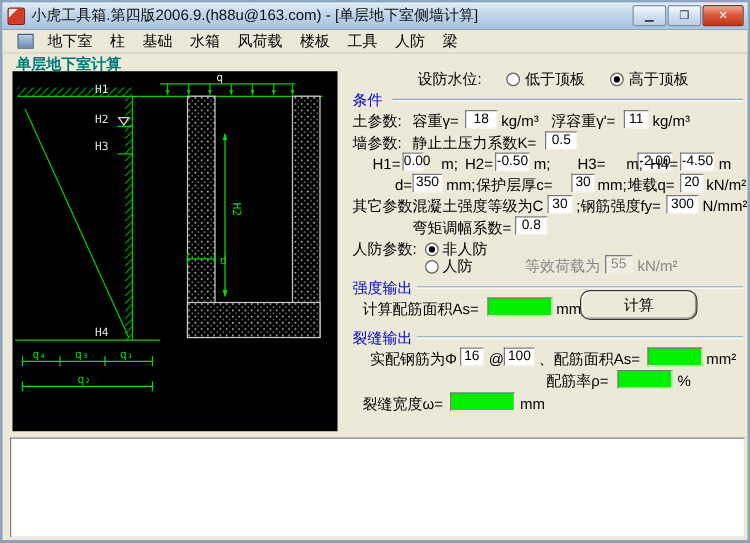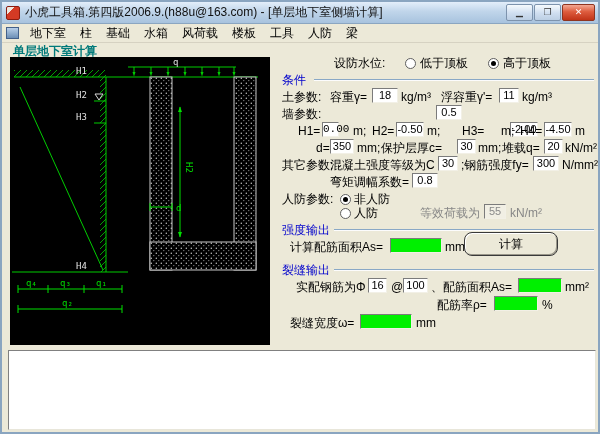--- a/index.html
+++ b/index.html
@@ -19,21 +19,21 @@
     background:linear-gradient(135deg,#f0e8e0 0 30%,#d43a24 30% 100%);flex:0 0 auto;}
   .title-text{font-size:12px;color:#111;margin-left:5px;white-space:nowrap;overflow:hidden;}
   .win-buttons{position:absolute;right:3px;top:2px;display:flex;}
   .win-btn{width:27px;height:17px;margin-left:1px;border:1px solid #7d93ad;border-radius:2px;
     background:linear-gradient(#f6fafd,#cfdef0 55%,#bccfe4);display:flex;align-items:center;justify-content:center;
     font-size:9px;color:#333;line-height:1;}
   .win-btn.close{width:33px;background:linear-gradient(#f3a893,#dd5c3e 45%,#c03418);color:#fff;border-color:#8e3420;}
   
   .menubar{
     position:absolute;left:0;top:22px;right:0;height:19px;background:#ece9d8;
-    border-bottom:1px solid #d6d2c2;display:flex;align-items:center;font-size:12px;padding-left:2px;
+    border-bottom:1px solid #d6d2c2;display:flex;align-items:center;font-size:12px;padding-left:10px;
   }
   .mdi-icon{width:13px;height:12px;margin:0 4px 0 2px;border:1px solid #44618a;
     background:linear-gradient(#b8cfe8,#6c8fb6);}
   .menu-item{padding:1px 7px;color:#000;cursor:default;}
   
   .tab-label{position:absolute;left:11px;top:41px;font-size:12px;font-weight:bold;color:#007a7a;}
   
   .canvas{position:absolute;left:8px;top:55px;width:260px;height:288px;background:#000;}
   
   .panel{position:absolute;left:270px;top:48px;width:327px;height:296px;font-size:12px;color:#000;}
@@ -199,24 +199,25 @@
 
     <div class="lbl" style="left:10px;top:40px;">土参数:</div>
     <div class="lbl" style="left:58px;top:40px;">容重γ=</div>
     <div class="inp" style="left:100px;top:38px;width:26px;">18</div>
     <div class="lbl" style="left:129px;top:40px;">kg/m³</div>
     <div class="lbl" style="left:169px;top:40px;">浮容重γ'=</div>
     <div class="inp" style="left:227px;top:38px;width:20px;">11</div>
     <div class="lbl" style="left:250px;top:40px;">kg/m³</div>
 
     <div class="lbl" style="left:10px;top:57px;">墙参数:</div>
+    <div class="lbl" style="left:58px;top:57px;">静止土压力系数K=</div>
     <div class="inp" style="left:164px;top:55px;width:26px;">0.5</div>
 
     <div class="lbl" style="left:26px;top:74px;">H1=</div>
-    <div class="inp" style="left:50px;top:72px;width:17px;font-family:Liberation Mono, monospace;">0.00</div>
+    <div class="inp" style="left:50px;top:72px;width:17px;">0.00</div>
     <div class="lbl" style="left:81px;top:74px;">m;</div>
     <div class="lbl" style="left:100px;top:74px;">H2=</div>
     <div class="inp" style="left:124px;top:72px;width:28px;">-0.50</div>
     <div class="lbl" style="left:155px;top:74px;">m;</div>
     <div class="lbl" style="left:190px;top:74px;">H3=</div>
     <div class="inp" style="left:198px;top:72px;width:28px;margin-left:40px;">-2.00</div>
     <div class="lbl" style="left:229px;top:74px;">m;</div>
     <div class="lbl" style="left:248px;top:74px;">H4=</div>
     <div class="inp" style="left:272px;top:72px;width:28px;">-4.50</div>
     <div class="lbl" style="left:303px;top:74px;">m</div>

